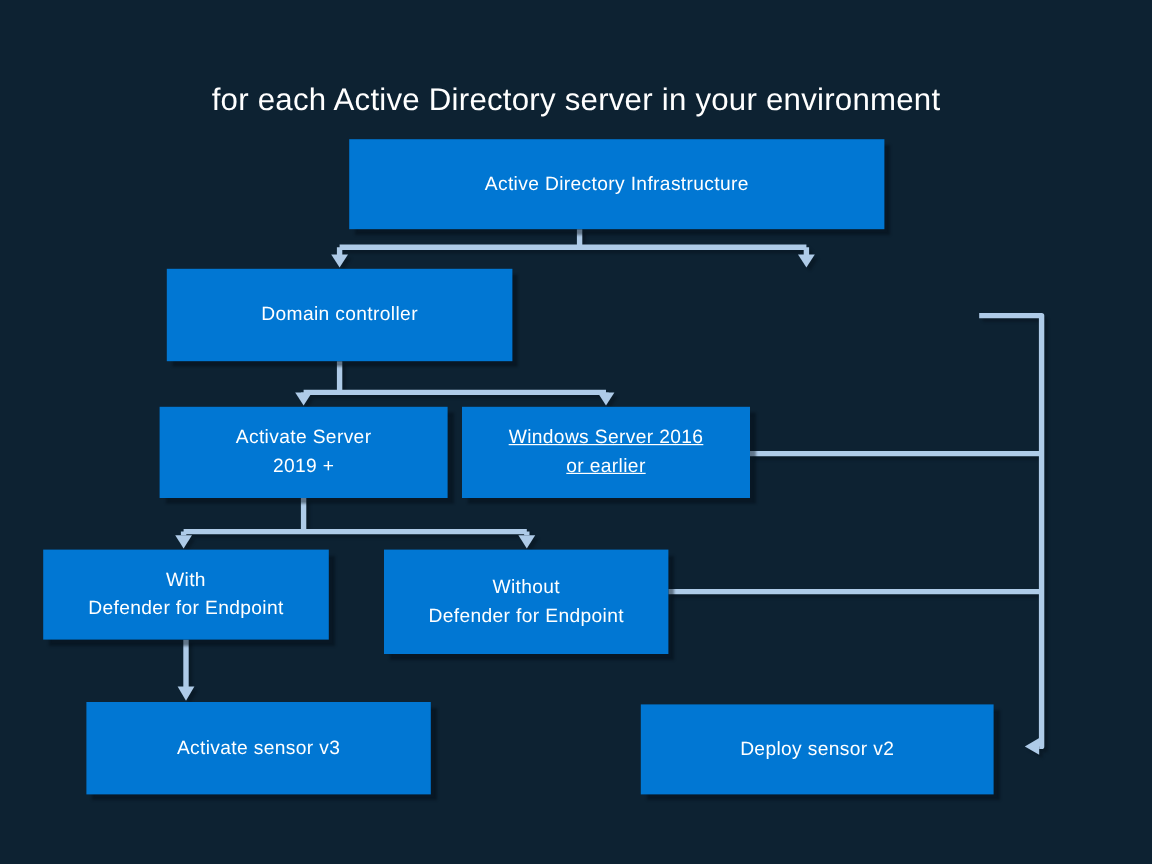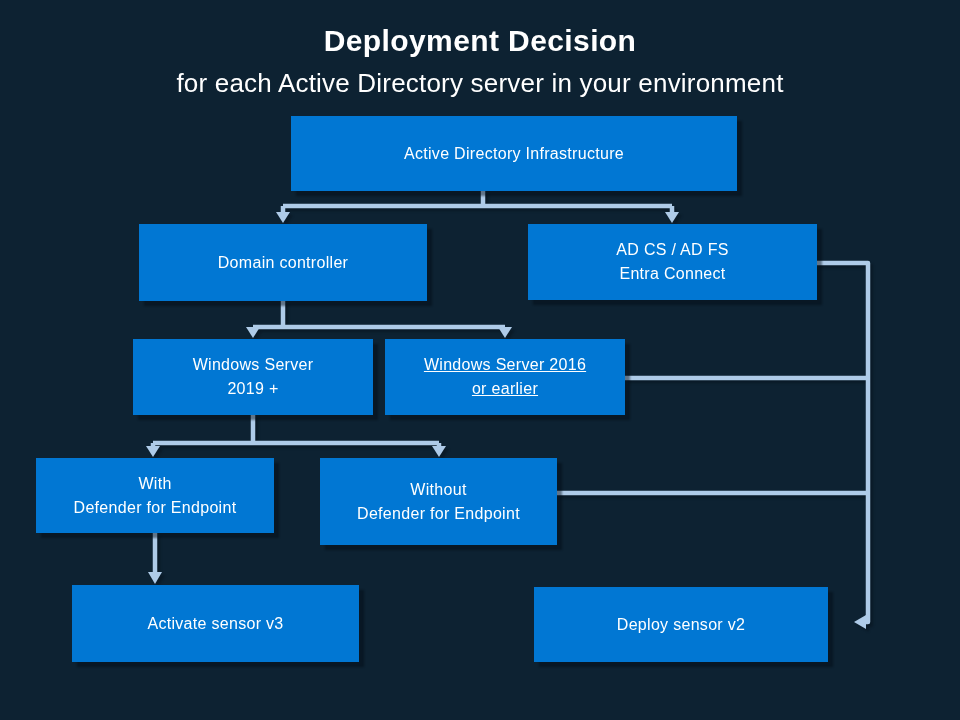--- a/index.html
+++ b/index.html
@@ -59,21 +59,20 @@
   .n-with{left:36px;top:458px;width:238px;height:75px;}
   .n-without{left:320px;top:458px;width:237px;height:87px;}
   .n-activate{left:28px;top:585px;width:287px;height:77px;margin-left:44px;}
   .n-deploy{left:534px;top:587px;width:294px;height:75px;}
 </style>
 </head>
 <body>
 
 <div class="slide">
 
-  <h1 class="title">Deployment Decision</h1>
   <h2 class="subtitle">for each Active Directory server in your environment</h2>
 
   <svg class="connectors" viewBox="0 0 960 720" xmlns="http://www.w3.org/2000/svg">
 
     <path class="conn" d="M483,191 V206 M283,206 H672 M283,206 V214 M672,206 V214"></path>
     <polygon class="arrow" points="276,212 290,212 283,223"></polygon>
     <polygon class="arrow" points="665,212 679,212 672,223"></polygon>
 
     <path class="conn" d="M283,301 V327 M253,327 H505 M253,327 V330 M505,327 V330"></path>
     <polygon class="arrow" points="246,327 260,327 253,338"></polygon>
@@ -93,27 +92,23 @@
   </svg>
 
   <div class="node n-adi">
     <span>Active Directory Infrastructure</span>
   </div>
 
   <div class="node n-dc">
     <span>Domain controller</span>
   </div>
 
-  <div class="node n-adcs">
-    <span>AD CS / AD FS</span>
-    <span>Entra Connect</span>
-  </div>
 
   <div class="node n-ws2019">
-    <span>Windows Server</span>
+    <span>Activate Server</span>
     <span>2019 +</span>
   </div>
 
   <div class="node n-ws2016">
     <span>Windows Server 2016</span>
     <span>or earlier</span>
   </div>
 
   <div class="node n-with">
     <span>With</span>

